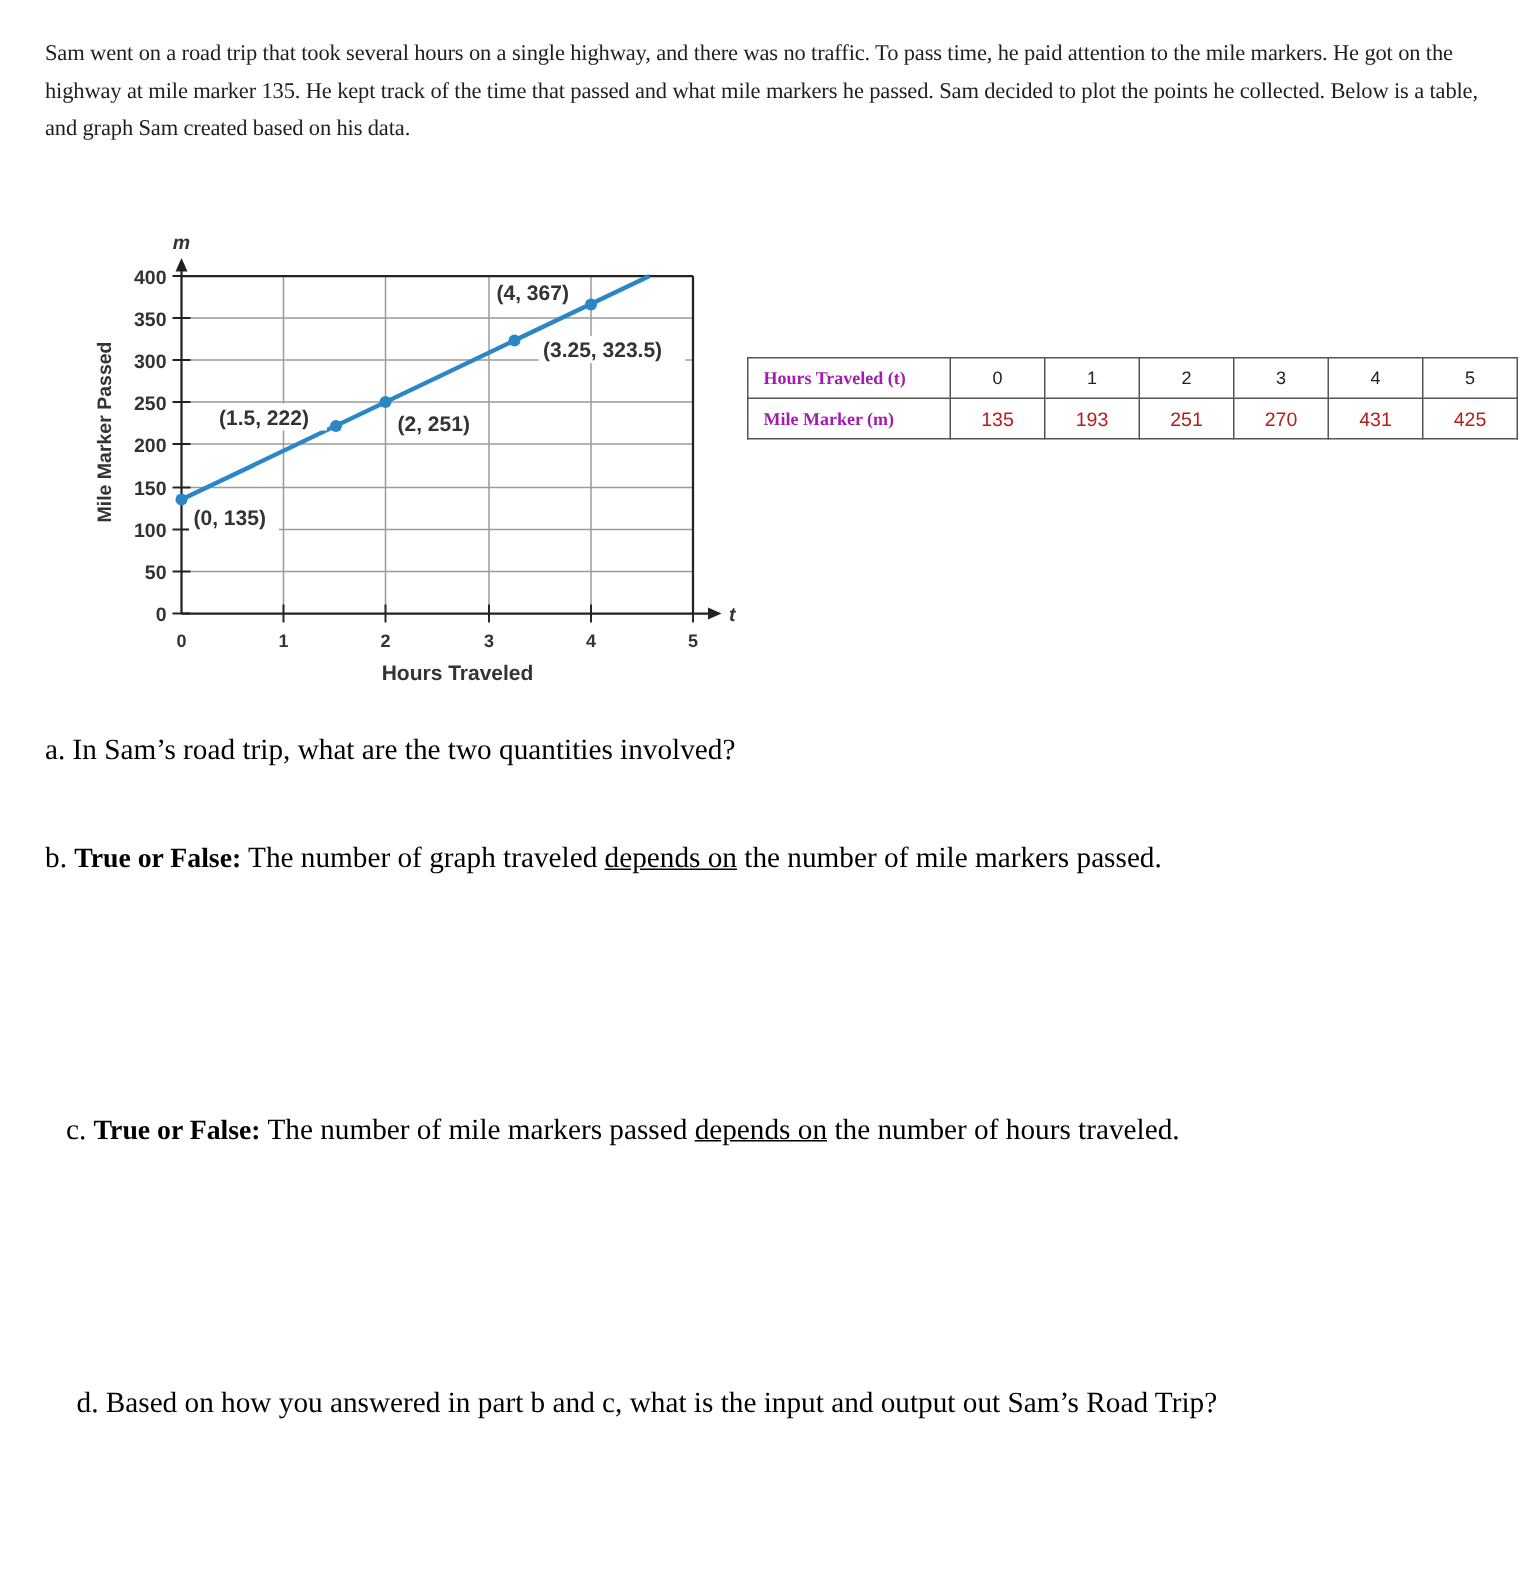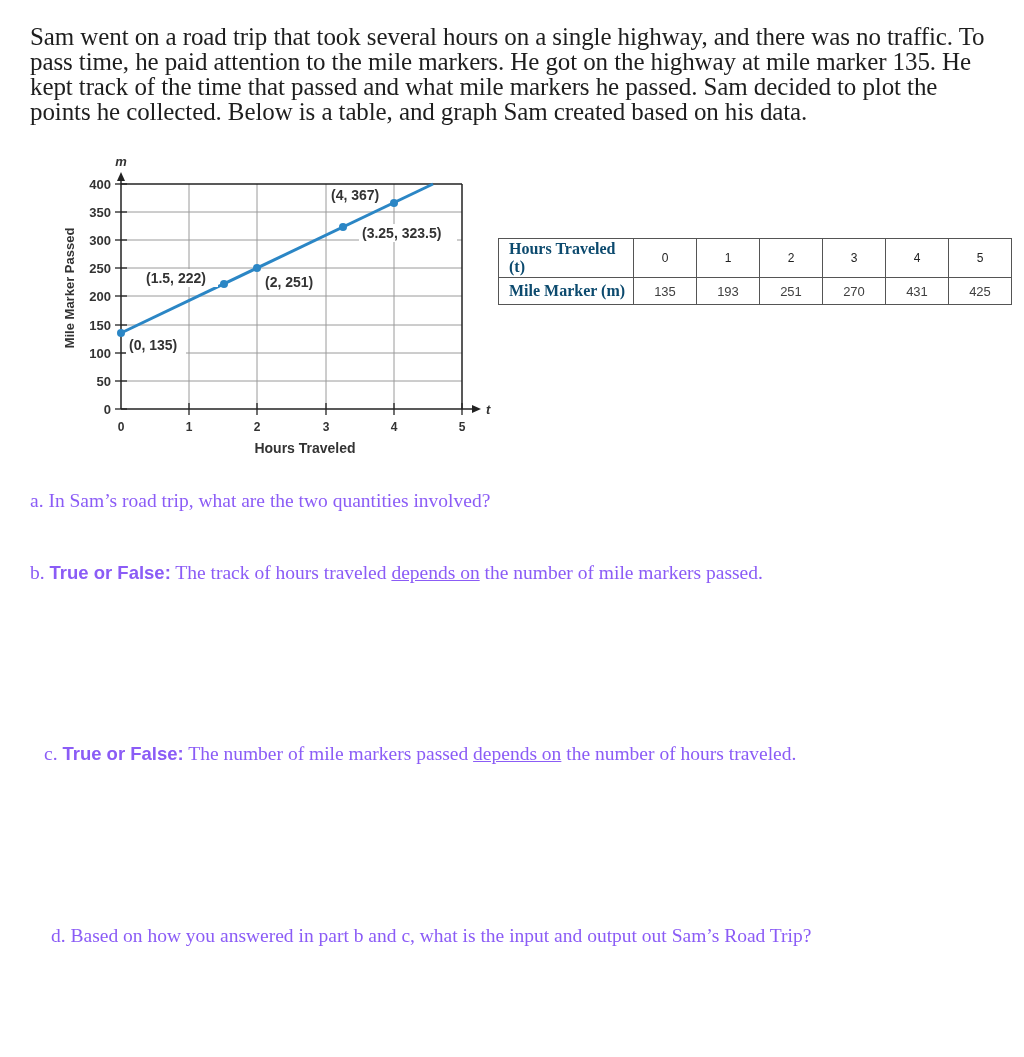--- a/index.html
+++ b/index.html
@@ -1,27 +1,27 @@
 <!DOCTYPE html>
 <html><head>
 <meta charset="utf-8">
 <style>
   html, body { margin: 0; padding: 0; background: #ffffff; }
   body { width: 1024px; height: 1057px; position: relative; overflow: hidden; font-family: "DejaVu Serif", "Liberation Serif", serif; color: #1a1a1a; }
-  .intro { position: absolute; left: 30px; top: 24px; width: 960px; font-family: "Liberation Serif", serif; font-size: 25px; line-height: 25px; color: #1e1e1e; letter-spacing: -0.1px; }
+  .intro { position: absolute; left: 30px; top: 24px; width: 960px; font-family: "Liberation Serif", serif; font-size: 15px; line-height: 25px; color: #1e1e1e; letter-spacing: -0.1px; }
   .graph { position: absolute; left: 0; top: 140px; width: 500px; height: 330px; }
   .graph svg { position: absolute; left: 0; top: 0; }
   .tbl { position: absolute; left: 498px; top: 238px; border-collapse: collapse; font-family: "Liberation Sans", sans-serif; font-size: 12px; }
   .tbl td { border: 1.2px solid #555; height: 24px; text-align: center; color: #3a4a5a; }
-  .tbl td.hdr { text-align: left; padding-left: 10px; width: 123px; font-family: "Liberation Serif", serif; font-weight: bold; color: #0c4a6e; font-size: 16px; }
+  .tbl td.hdr { text-align: left; padding-left: 10px; width: 123px; font-family: "Liberation Serif", serif; font-weight: bold; color: #a21caf; font-size: 12px; }
   .tbl td.val { width: 60px; }
   .tbl tr.row1 td.val { color: #222; }
-  .tbl tr.row2 td.val { color: #404040; font-size: 13px; }
-  .q { position: absolute; left: 30px; font-family: "Liberation Serif", serif; font-size: 19.5px; color: #8b5cf6; white-space: nowrap; }
-  .q b { font-family: Liberation Sans, sans-serif; font-weight: bold; font-size: 18.5px; }
+  .tbl tr.row2 td.val { color: #b91c1c; font-size: 13px; }
+  .q { position: absolute; left: 30px; font-family: "Liberation Serif", serif; font-size: 19.5px; color: #000000; white-space: nowrap; }
+  .q b { font-family: Liberation Serif, serif; font-weight: bold; font-size: 18.5px; }
   .q u { }
 </style>
 </head>
 <body>
 
 <div class="intro">Sam went on a road trip that took several hours on a single highway, and there was no traffic. To pass time, he paid attention to the mile markers. He got on the highway at mile marker 135. He kept track of the time that passed and what mile markers he passed. Sam decided to plot the points he collected. Below is a table, and graph Sam created based on his data.</div>
 
 <div class="graph">
   <svg width="500" height="330" viewBox="0 140 500 330" xmlns="http://www.w3.org/2000/svg" font-family="Liberation Sans, sans-serif">
 
@@ -138,21 +138,21 @@
     <td class="val">425</td>
   </tr>
 </tbody>
   </table>
 
 <div class="q" style="top:490px;">
   <span>a. In Sam’s road trip, what are the two quantities involved?</span>
 </div>
 
 <div class="q" style="top:562px;">
-  <span>b. </span><b>True or False:</b><span> The track of hours traveled </span><u>depends on</u><span> the number of mile markers passed.</span>
+  <span>b. </span><b>True or False:</b><span> The number of graph traveled </span><u>depends on</u><span> the number of mile markers passed.</span>
 </div>
 
 <div class="q" style="top:743px;margin-left:14px;">
   <span>c. </span><b>True or False:</b><span> The number of mile markers passed </span><u>depends on</u><span> the number of hours traveled.</span>
 </div>
 
 <div class="q" style="top:925px;margin-left:21px;">
   <span>d. Based on how you answered in part b and c, what is the input and output out Sam’s Road Trip?</span>
 </div>
 

